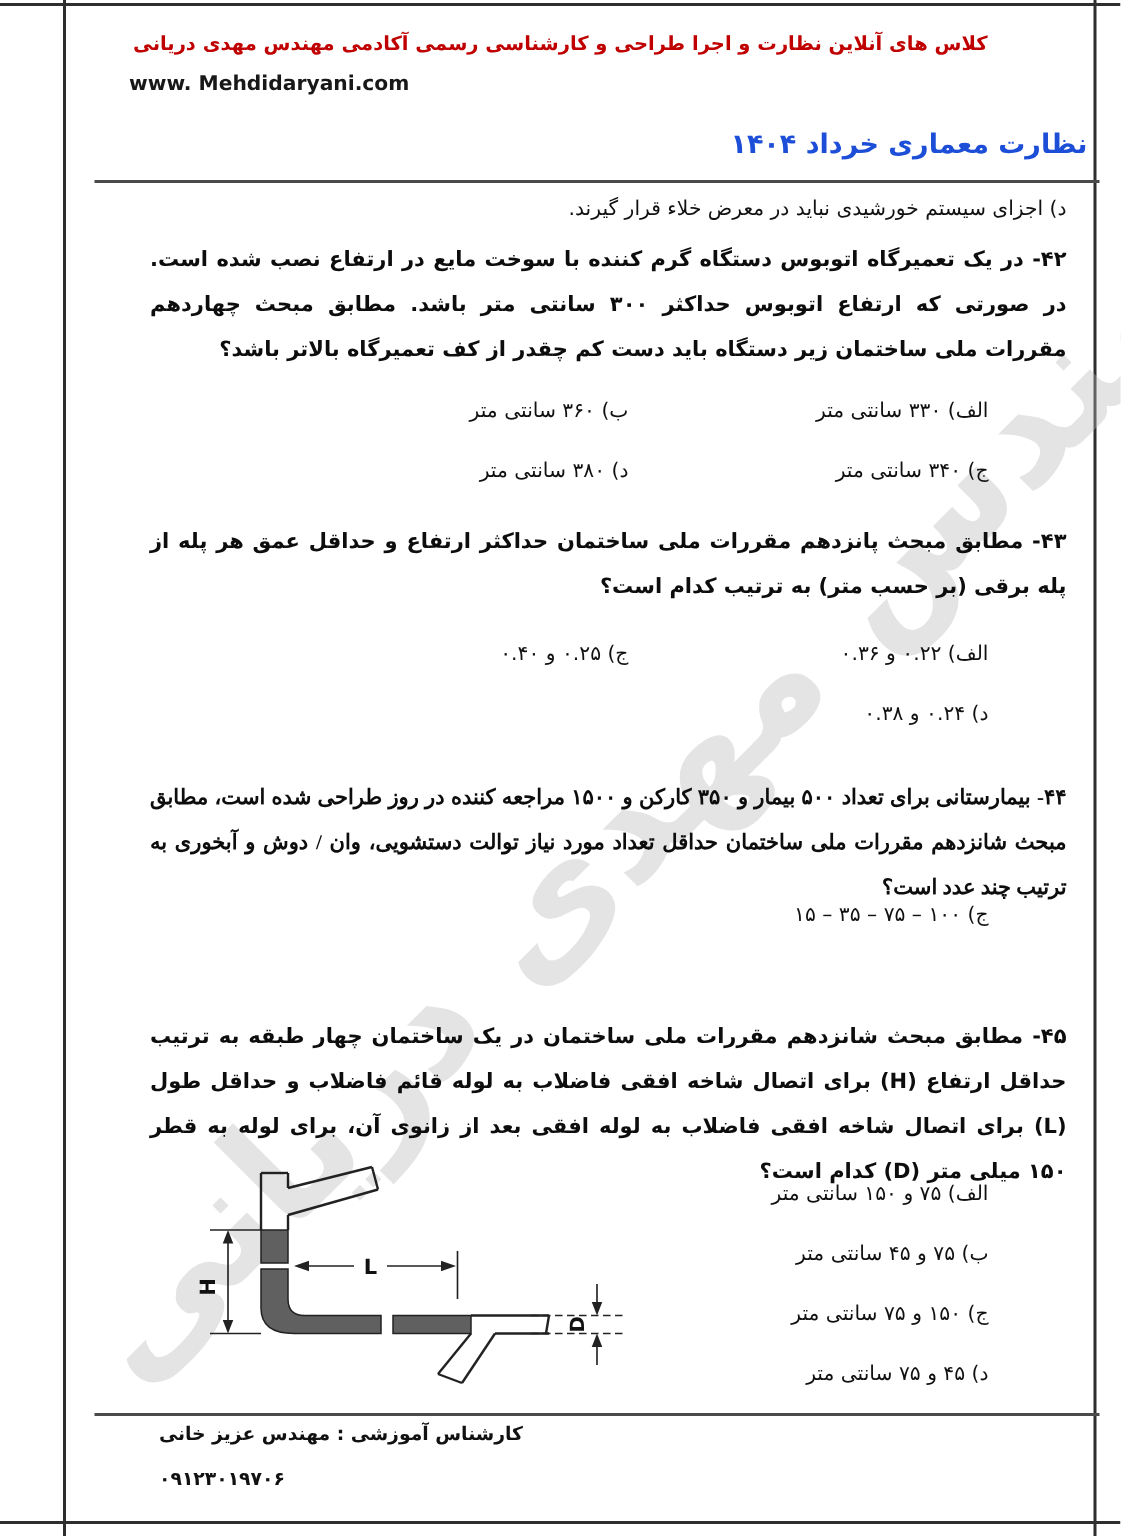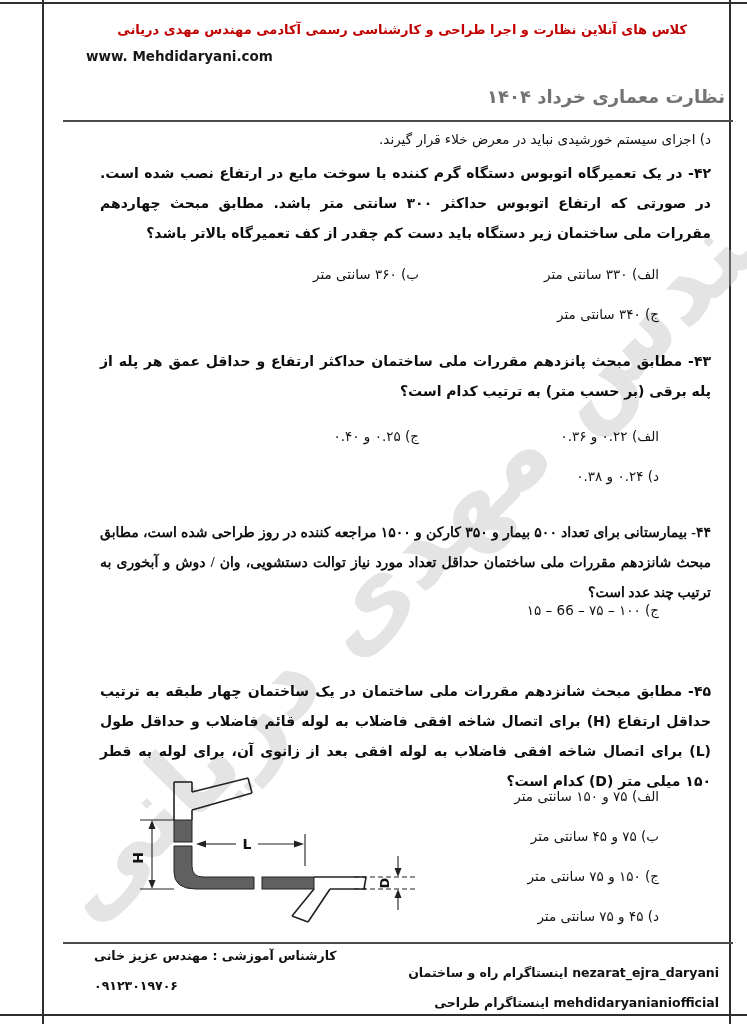--- a/index.html
+++ b/index.html
@@ -13,25 +13,25 @@
   .bl-left{top:0;bottom:0;left:42px;width:2px;}
   .bl-right{top:0;bottom:0;right:16px;width:2px;}
 
   
   .watermark{position:absolute;left:445px;top:520px;transform:translate(-50%,-50%) rotate(-45deg);
     font-size:104px;font-weight:bold;color:#b9b9b9;opacity:.38;white-space:nowrap;z-index:0;
     direction:rtl;pointer-events:none;}
 
   .content-layer{position:absolute;inset:0;z-index:1;direction:rtl;color:#111;}
 
-  .tagline{position:absolute;top:22px;left:60px;right:60px;text-align:right;
+  .tagline{position:absolute;top:22px;left:60px;right:60px;text-align:center;
     color:#c00000;font-weight:bold;font-size:13px;}
   .website{position:absolute;top:48px;left:86px;direction:ltr;text-align:right;
     font-weight:bold;font-size:13.5px;color:#181818;}
-  .doc-title{position:absolute;top:86px;right:22px;font-size:18px;font-weight:bold;color:#737373;}
+  .doc-title{position:absolute;top:86px;right:22px;font-size:18px;font-weight:bold;color:#1d4ed8;}
 
   .rule{position:absolute;left:63px;right:14px;border-top:2px solid #4a4a4a;height:0;}
   .rule1{top:120px;}
   .rule2{top:942px;}
 
   .intro{position:absolute;top:131px;right:36px;left:100px;text-align:right;font-size:13.5px;}
 
   .qtext{position:absolute;left:100px;right:36px;font-size:14px;font-weight:bold;
     line-height:30px;text-align:justify;text-justify:inter-word;color:#0d0d0d;}
   .q42{top:158px;}
@@ -46,21 +46,21 @@
   .o42{top:266px;}
   .o43{top:428px;}
   .o44{top:602px;}
 
   .opts45{position:absolute;top:788px;right:88px;font-size:13.5px;text-align:right;}
   .opts45 .opt{height:20px;margin-bottom:20px;white-space:nowrap;}
 
   .diagram{position:absolute;top:776px;left:108px;width:330px;height:158px;}
   .diagram svg{display:block;}
 
-  .footer-left{position:absolute;left:94px;top:948px;direction:rtl;text-align:right;
+  .footer-left{position:absolute;left:106px;top:948px;direction:rtl;text-align:right;
     font-size:12.5px;font-weight:bold;}
   .footer-left .phone{position:absolute;top:30px;left:0;direction:ltr;text-align:center;
     letter-spacing:1px;white-space:nowrap;}
   .footer-right{position:absolute;right:28px;top:958px;text-align:right;font-size:12.5px;
     font-weight:bold;line-height:30px;direction:rtl;}
 </style>
 </head>
 <body>
 
 <div class="page">
@@ -80,32 +80,33 @@
 
     <div class="rule rule1"></div>
 
     <div class="intro">د) اجزای سیستم خورشیدی نباید در معرض خلاء قرار گیرند.</div>
 
     <div class="qtext q42">۴۲- در یک تعمیرگاه اتوبوس دستگاه گرم کننده با سوخت مایع در ارتفاع نصب شده است. در صورتی که ارتفاع اتوبوس حداکثر ۳۰۰ سانتی متر باشد. مطابق مبحث چهاردهم مقررات ملی ساختمان زیر دستگاه باید دست کم چقدر از کف تعمیرگاه بالاتر باشد؟</div>
     <div class="opts o42">
       <div class="opt">الف) ۳۳۰ سانتی متر</div>
       <div class="opt">ب) ۳۶۰ سانتی متر</div>
       <div class="opt">ج) ۳۴۰ سانتی متر</div>
+      <div class="opt">د) ۳۸۰ سانتی متر</div>
     </div>
 
     <div class="qtext q43">۴۳- مطابق مبحث پانزدهم مقررات ملی ساختمان حداکثر ارتفاع و حداقل عمق هر پله از پله برقی (بر حسب متر) به ترتیب کدام است؟</div>
     <div class="opts o43">
       <div class="opt">الف) ۰.۲۲ و ۰.۳۶</div>
       <div class="opt">ج) ۰.۲۵ و ۰.۴۰</div>
       <div class="opt">د) ۰.۲۴ و ۰.۳۸</div>
     </div>
 
     <div class="qtext q44">۴۴- بیمارستانی برای تعداد ۵۰۰ بیمار و ۳۵۰ کارکن و ۱۵۰۰ مراجعه کننده در روز طراحی شده است، مطابق مبحث شانزدهم مقررات ملی ساختمان حداقل تعداد مورد نیاز توالت دستشویی، وان / دوش و آبخوری به ترتیب چند عدد است؟</div>
     <div class="opts o44">
-      <div class="opt">ج) ۱۰۰ – ۷۵ – 66 – ۱۵</div>
+      <div class="opt">ج) ۱۰۰ – ۷۵ – ۳۵ – ۱۵</div>
     </div>
 
     <div class="qtext q45">۴۵- مطابق مبحث شانزدهم مقررات ملی ساختمان در یک ساختمان چهار طبقه به ترتیب حداقل ارتفاع (H) برای اتصال شاخه افقی فاضلاب به لوله قائم فاضلاب و حداقل طول (L) برای اتصال شاخه افقی فاضلاب به لوله افقی بعد از زانوی آن، برای لوله به قطر ۱۵۰ میلی متر (D) کدام است؟</div>
     <div class="opts45">
       <div class="opt">الف) ۷۵ و ۱۵۰ سانتی متر</div>
       <div class="opt">ب) ۷۵ و ۴۵ سانتی متر</div>
       <div class="opt">ج) ۱۵۰ و ۷۵ سانتی متر</div>
       <div class="opt">د) ۴۵ و ۷۵ سانتی متر</div>
     </div>
 
@@ -185,19 +186,15 @@
       </svg>
     </div>
 
     <div class="rule rule2"></div>
 
     <div class="footer-left">
       <div>کارشناس آموزشی : مهندس عزیز خانی</div>
       <div class="phone">۰۹۱۲۳۰۱۹۷۰۶</div>
     </div>
 
-    <div class="footer-right">
-      <div>nezarat_ejra_daryani اینستاگرام راه و ساختمان</div>
-      <div>mehdidaryanianiofficial اینستاگرام طراحی</div>
-    </div>
 
   </div>
 </div>
 
 </body></html>

